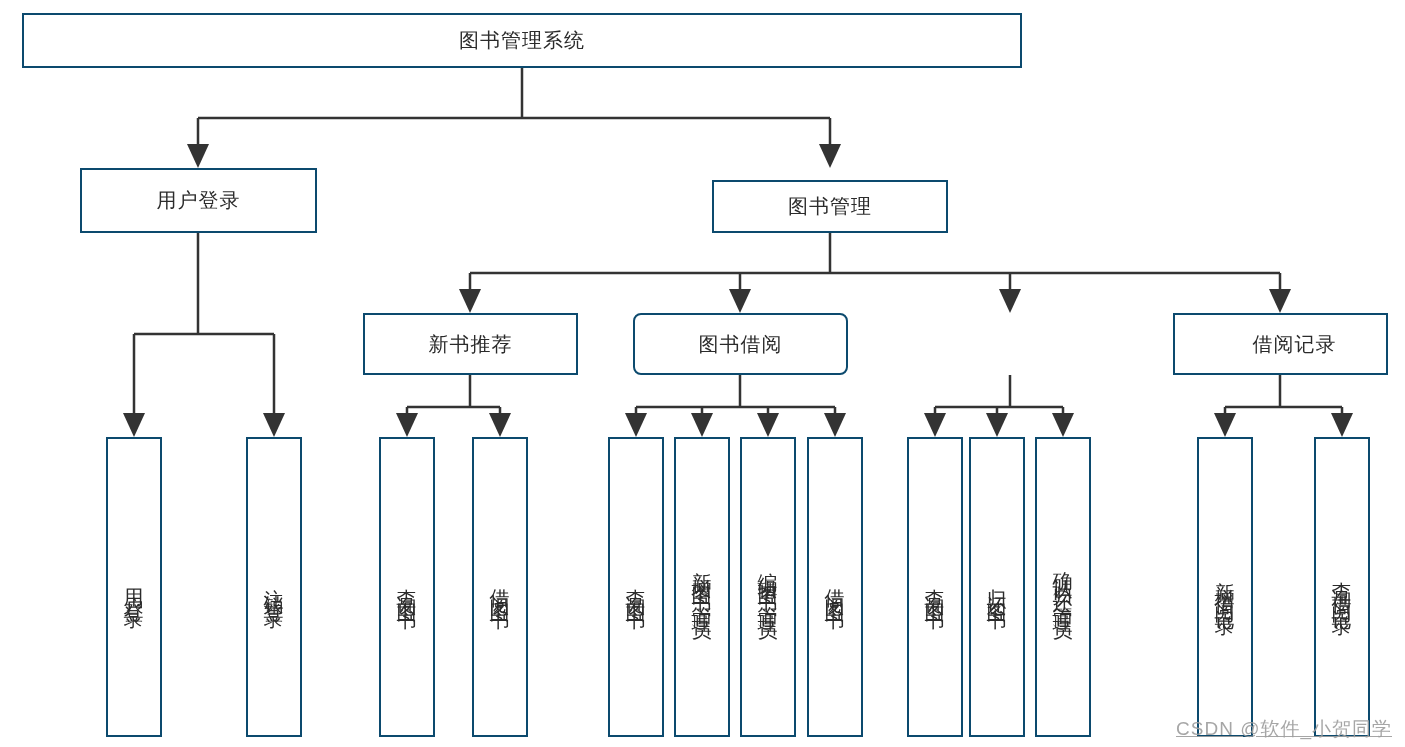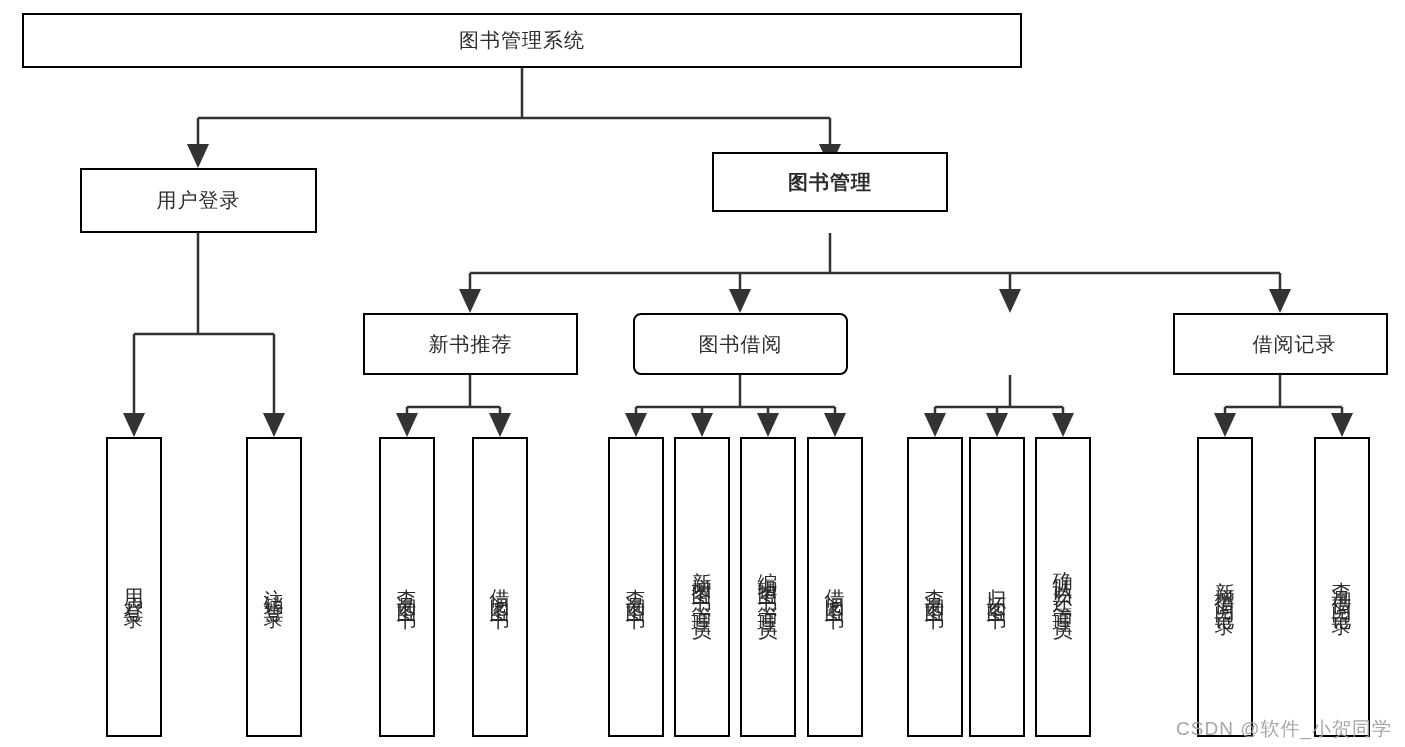--- a/index.html
+++ b/index.html
@@ -14,21 +14,21 @@
   .connectors {
     position: absolute;
     left: 0; top: 0;
     width: 1405px; height: 747px;
     z-index: 1;
   }
   .node {
     position: absolute;
     box-sizing: border-box;
     background: #ffffff;
-    border: 2px solid #000000;
+    border: 2px solid #0c4a6e;
     display: flex;
     align-items: center;
     justify-content: center;
     color: #2b2b2b;
     z-index: 2;
   }
   .h-node {
     font-size: 20px;
     letter-spacing: 1px;
     white-space: nowrap;
@@ -36,21 +36,21 @@
   .v-node {
     writing-mode: vertical-rl;
     text-orientation: mixed;
     font-size: 20px;
     letter-spacing: 7px;
     line-height: 1.1;
   }
   
   .n-root        { left: 22px;   top: 13px;  width: 1000px; height: 55px; }
   .n-user-login  { left: 80px;   top: 168px; width: 237px;  height: 65px; }
-  .n-book-mgmt   { left: 712px;  top: 152px; width: 236px;  height: 60px; font-weight: bold; }
+  .n-book-mgmt   { left: 712px;  top: 180px; width: 236px;  height: 53px; }
   .lvl3          { top: 313px; width: 215px; height: 62px; }
   .n-new-book    { left: 363px; }
   .n-borrow      { left: 633px; border-radius: 8px; }
   .n-current     { left: 903px; }
   .n-records     { left: 1173px; padding-left: 28px; }
   .leaf          { top: 437px; width: 56px; height: 300px; }
   .leaf-1  { left: 106px; }
   .leaf-2  { left: 246px; }
   .leaf-3  { left: 379px; }
   .leaf-4  { left: 472px; }
@@ -65,20 +65,21 @@
   .leaf-13 { left: 1314px; }
   .watermark {
     position: absolute;
     right: 13px;
     bottom: 5px;
     font-size: 19px;
     color: rgba(158, 158, 158, 0.92);
     letter-spacing: 1px;
     z-index: 3;
     white-space: nowrap;
+    text-decoration: underline;
   }
 </style>
 </head>
 <body>
 
 <div class="canvas">
 
   <svg class="connectors" viewBox="0 0 1405 747" xmlns="http://www.w3.org/2000/svg">
     <g stroke="#333333" stroke-width="2.5" fill="none">
 

